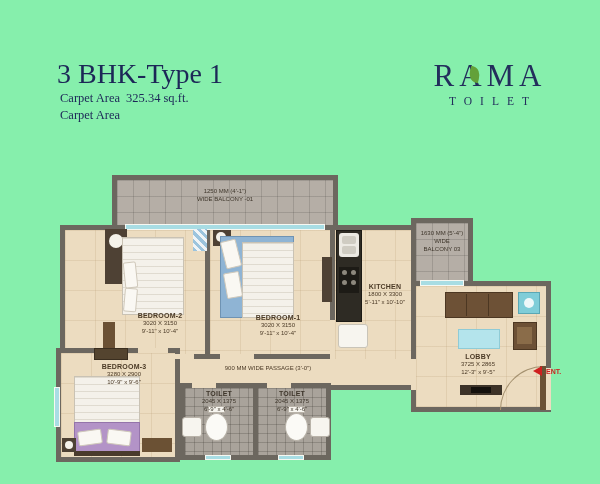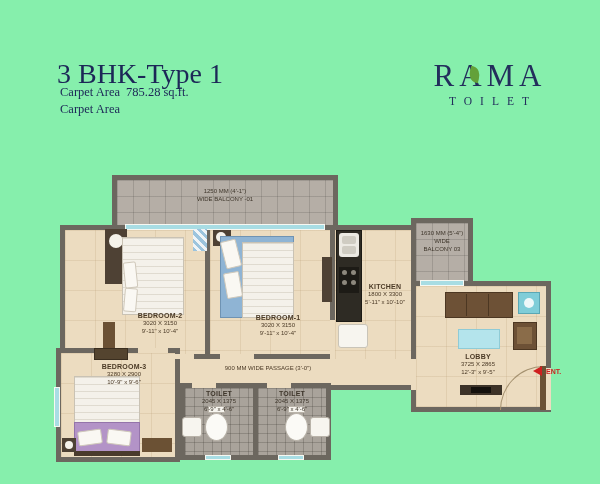--- a/index.html
+++ b/index.html
@@ -50,24 +50,24 @@
   .ent-arrow{width:0;height:0;border-top:5px solid transparent;border-bottom:5px solid transparent;border-right:9px solid #cf1f1f;}
   .ent-text{color:#cf1f1f;font-size:7px;font-weight:700;}
   .arc{border:1px solid #a4916f;border-width:1px 0 0 1px;border-radius:100% 0 0 0;}
 </style>
 </head>
 <body>
 
 <div id="page">
 
   <div class="abs title" style="left:57px;top:58px;">3 BHK-Type 1</div>
-  <div class="abs" style="left:60px;top:84px;">
+  <div class="abs" style="left:60px;top:90px;">
     <div class="area-row">
       <span class="lbl">Carpet Area</span>
-      <span>785.28 sq.ft.</span>
+      <span>325.34 sq.ft.</span>
     </div>
     <div class="area-row">
       <span class="lbl">Carpet Area</span>
     </div>
   </div>
 
   <div class="abs logo" style="left:410px;top:58px;">
     <div class="brand">RAMA</div>
     <div class="leaf" style="left:59px;top:9px;"></div>
     <div class="sub">TOILET</div>

